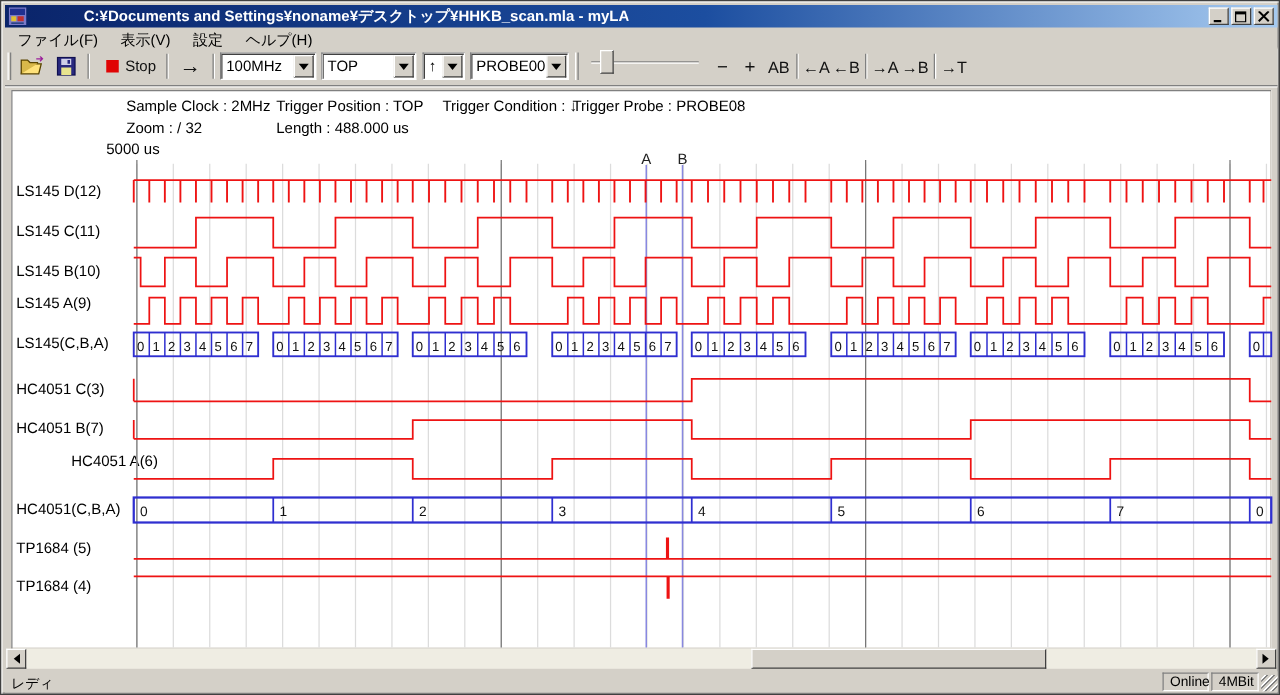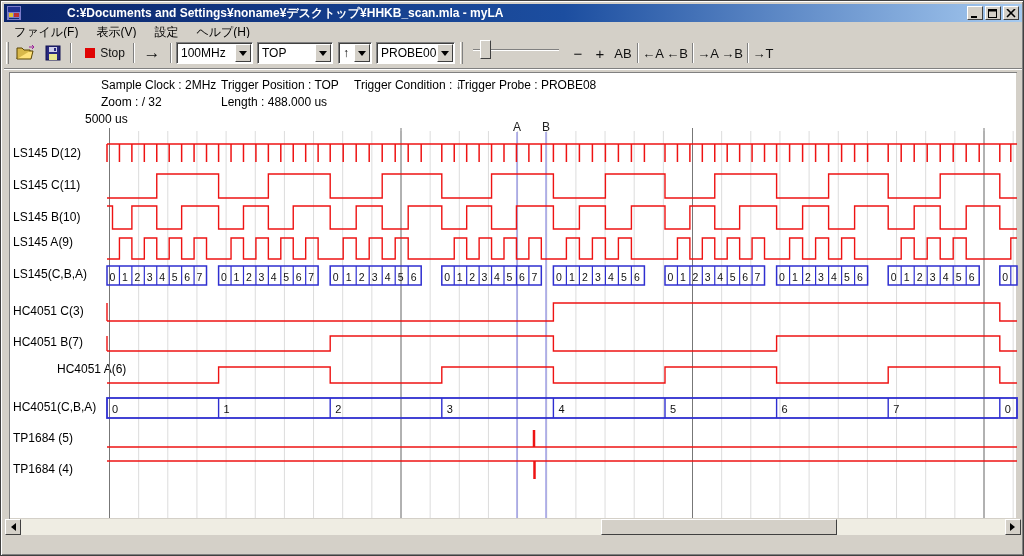--- a/index.html
+++ b/index.html
@@ -491,14 +491,24 @@
   <div class="abs hscroll">
     <div class="sbtn" style="left:0">
         <span class="tri-l"></span>
       </div>
     <div class="thumb" style="left:596px;width:236px"></div>
     <div class="sbtn" style="left:1000px">
         <span class="tri-r"></span>
       </div>
   </div>
 
+  <div class="abs statusbar">
+    <span style="position:absolute;left:5px;top:2px">レディ</span>
+    <div class="spanel" style="left:926px;width:37px">
+        <span>Online</span>
+      </div>
+    <div class="spanel" style="left:965px;width:38px">
+        <span>4MBit</span>
+      </div>
+    <div class="sgrip"></div>
+  </div>
 
 </div>
 
 </body></html>

